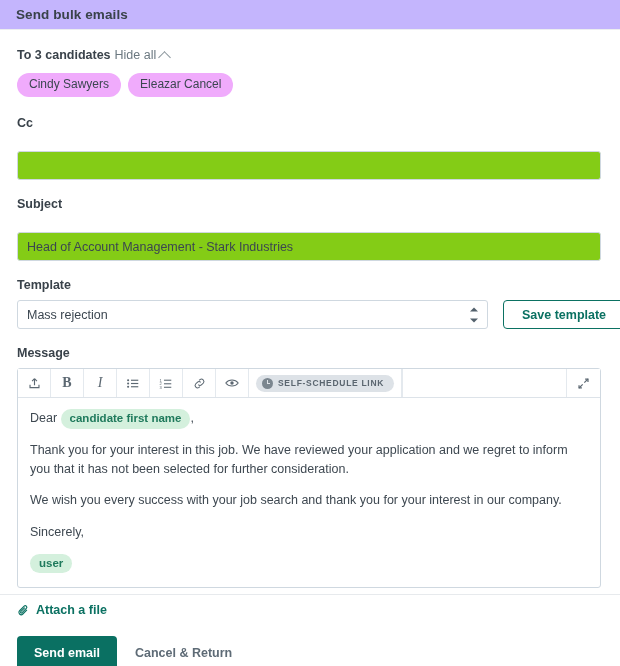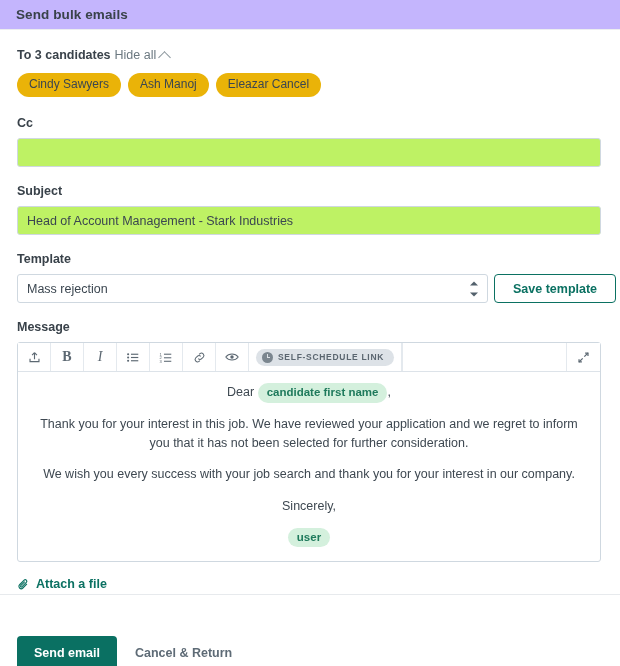--- a/index.html
+++ b/index.html
@@ -74,21 +74,21 @@
     position: relative;
     top: 2px;
   }
   .chips {
     display: flex;
     flex-wrap: wrap;
     gap: 7px;
     margin-bottom: 19px;
   }
   .chip {
-    background: #eab308;
+    background: #f0abfc;
     border-radius: 12px;
     padding: 5px 12px 6px;
     font-size: 12px;
     color: #3b4650;
     line-height: 1.1;
     cursor: pointer;
   }
 
   
   .field-label {
@@ -100,34 +100,35 @@
   }
   .field-group {
     margin-bottom: 17px;
   }
   .text-input {
     width: 584px;
     height: 29px;
     box-sizing: border-box;
     border: 1px solid #cfd8e0;
     border-radius: 3px;
-    background: #bef264;
+    background: #84cc16;
     font-family: "Liberation Sans", sans-serif;
     font-size: 12.5px;
     color: #3b4650;
     padding: 0 9px;
     outline: none;
+    margin-top: 13px;
   }
   .text-input::placeholder { color: #9aa5ae; }
 
   
   .template-row {
     display: flex;
     align-items: center;
-    gap: 6px;
+    gap: 15px;
   }
   .template-select {
     width: 471px;
     height: 29px;
     box-sizing: border-box;
     border: 1px solid #cfd8e0;
     border-radius: 3px;
     background: #ffffff;
     font-family: "Liberation Sans", sans-serif;
     font-size: 12.5px;
@@ -267,21 +268,20 @@
     border-left: 1px solid #e4e9ee;
     color: #5c6872;
     cursor: pointer;
     box-sizing: border-box;
   }
 
   .message-area {
     padding: 11px 12px 14px;
     min-height: 143px;
     box-sizing: border-box;
-    text-align: center;
   }
   .msg-p {
     font-size: 12.5px;
     line-height: 1.55;
     color: #3e4851;
     margin: 0 0 12px 0;
   }
   .msg-p:last-child { margin-bottom: 0; }
   .token {
     display: inline-block;
@@ -358,21 +358,20 @@
     <div class="recipients-head">
       <span class="recipients-count">To 3 candidates</span>
       <span class="hide-all">
         <span>Hide all</span>
         <span class="chev-up"></span>
       </span>
     </div>
 
     <div class="chips">
       <span class="chip">Cindy Sawyers</span>
-      <span class="chip">Ash Manoj</span>
       <span class="chip">Eleazar Cancel</span>
     </div>
 
     <div class="field-group">
       <label class="field-label">Cc</label>
       <input class="text-input" type="text" value="" style="">
     </div>
 
     <div class="field-group">
       <label class="field-label">Subject</label>

